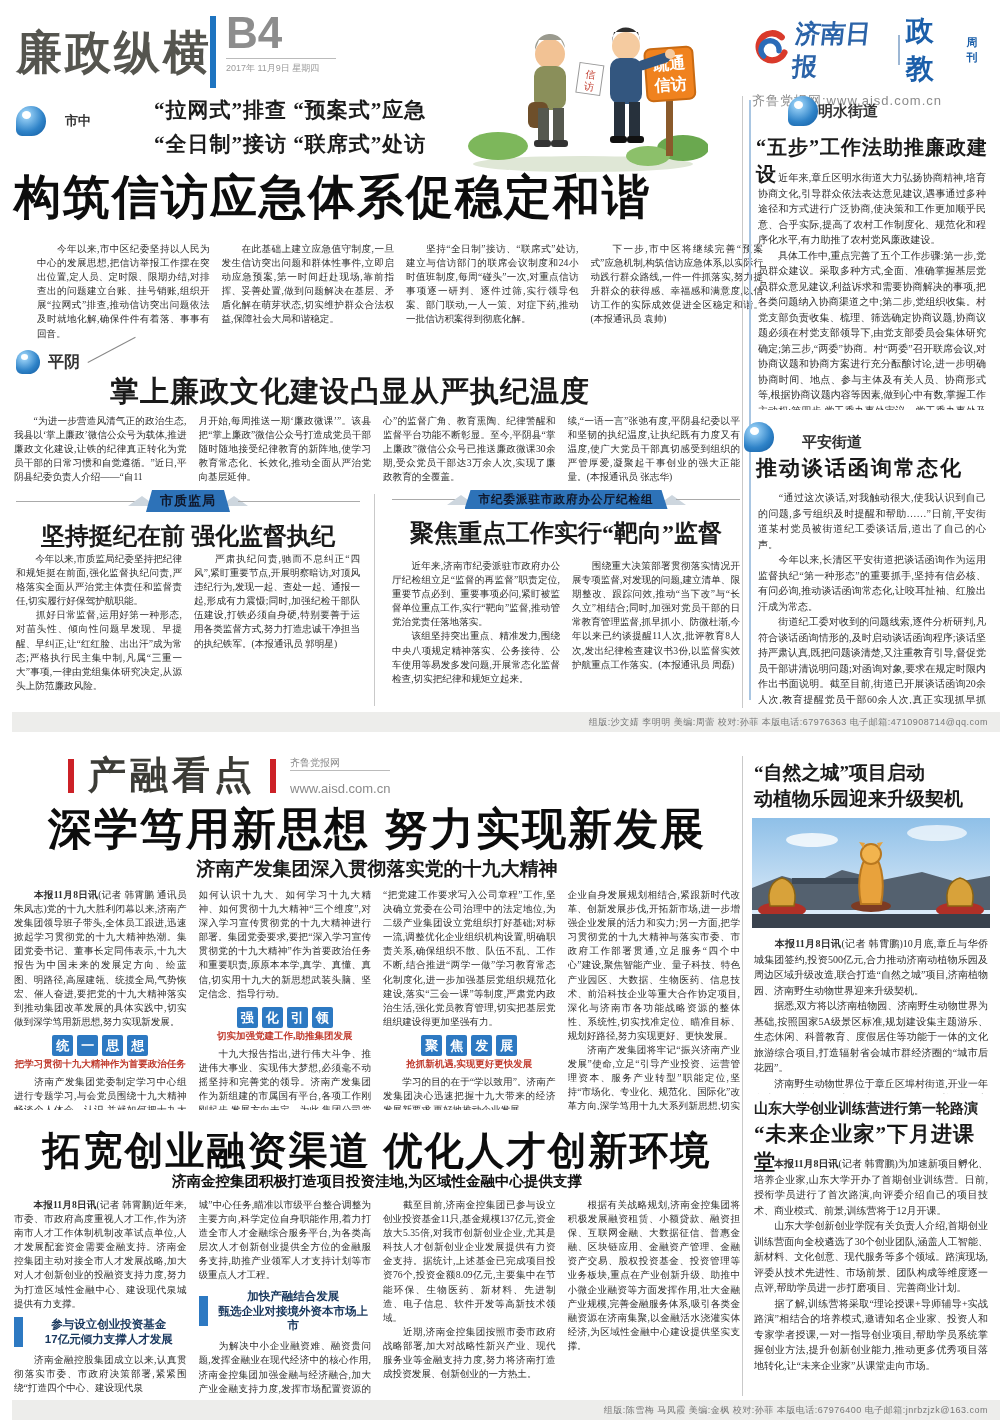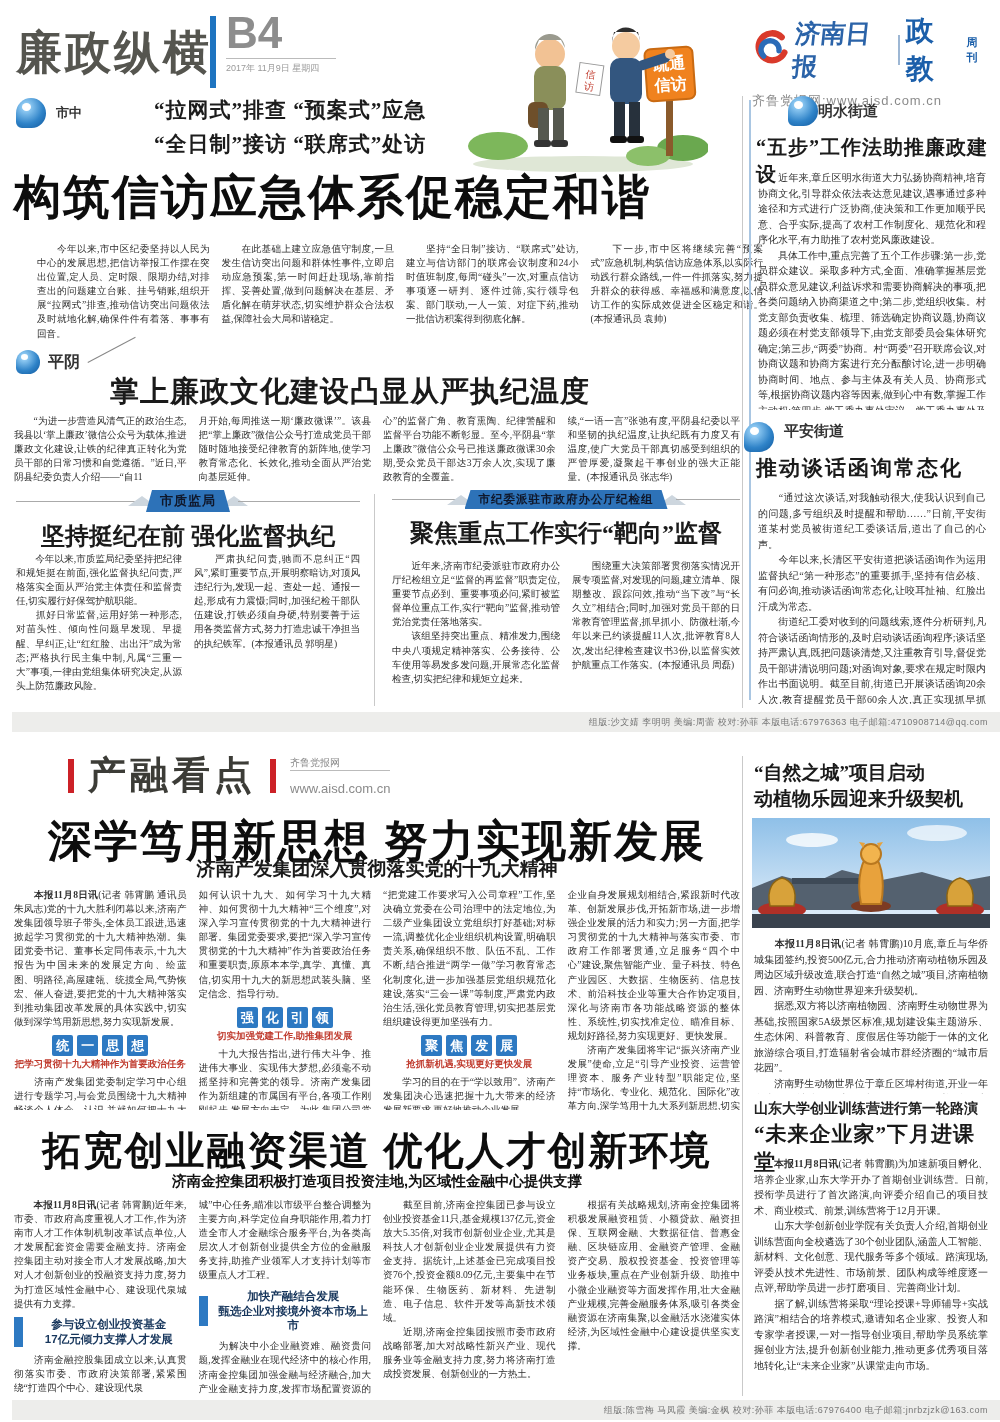--- a/index.html
+++ b/index.html
@@ -81,21 +81,21 @@
         </svg>
       </span>
       <span class="paper-name">济南日报</span>
       <span class="vsep"></span>
       <span class="supp">政教</span>
       <span class="supp-sub">周刊</span>
     </div>
     <div class="site-line" style="margin-top:4px;">齐鲁党报网:www.aisd.com.cn</div>
   </div>
 
-  <div class="abs" style="left:16px;top:98px;display:flex;align-items:center;gap:10px;">
+  <div class="abs" style="left:16px;top:106px;display:flex;align-items:center;gap:19px;">
     <span class="drop"></span>
     <span class="region-label" style="font-size:13px;">市中</span>
   </div>
   <div class="abs kicker" style="left:110px;top:96px;width:360px;">“拉网式”排查  “预案式”应急</div>
   <div class="abs kicker" style="left:110px;top:130px;width:360px;">“全日制”接访  “联席式”处访</div>
 
   <div class="abs" style="left:458px;top:6px;width:250px;height:168px;">
     <svg width="250" height="168" viewBox="0 0 250 168">
       <ellipse cx="125" cy="158" rx="110" ry="8" fill="#dfe7d6"></ellipse>
       <ellipse cx="40" cy="140" rx="30" ry="14" fill="#7db75b"></ellipse>
@@ -222,21 +222,21 @@
   <div class="abs" style="left:788px;top:96px;display:flex;align-items:center;">
     <span class="drop"></span>
     <span class="region-label" style="font-size:15px;">明水街道</span>
   </div>
   <div class="abs h-serif" style="left:756px;top:134px;width:232px;font-size:20px;letter-spacing:1px;">“五步”工作法助推廉政建设</div>
   <div class="abs" style="left:758px;top:170px;width:228px;height:240px;overflow:hidden;">
     <p class="rail-t">　　近年来,章丘区明水街道大力弘扬协商精神,培育协商文化,引导群众依法表达意见建议,遇事通过多种途径和方式进行广泛协商,使决策和工作更加顺乎民意、合乎实际,提高了农村工作制度化、规范化和程序化水平,有力助推了农村党风廉政建设。
 　　具体工作中,重点完善了五个工作步骤:第一步,党员群众建议。采取多种方式,全面、准确掌握基层党员群众意见建议,利益诉求和需要协商解决的事项,把各类问题纳入协商渠道之中;第二步,党组织收集。村党支部负责收集、梳理、筛选确定协商议题,协商议题必须在村党支部领导下,由党支部委员会集体研究确定;第三步,“两委”协商。村“两委”召开联席会议,对协商议题和协商方案进行充分酝酿讨论,进一步明确协商时间、地点、参与主体及有关人员、协商形式等,根据协商议题内容等因素,做到心中有数,掌握工作主动权;第四步,党工委办事处审议。党工委办事处及时对村协商事项和问题进行集中审核把关。(本报通讯员)</p>
   </div>
 
-  <div class="abs" style="left:744px;top:422px;display:flex;align-items:flex-start;gap:10px;font-family:Liberation Mono, monospace;">
+  <div class="abs" style="left:744px;top:422px;display:flex;align-items:flex-end;gap:28px;font-family:Liberation Mono, monospace;">
     <span class="drop"></span>
     <span class="region-label" style="font-size:15px;">平安街道</span>
   </div>
   <div class="abs h-serif" style="left:756px;top:454px;width:232px;font-size:21px;letter-spacing:2px;">推动谈话函询常态化</div>
   <div class="abs" style="left:758px;top:490px;width:228px;height:214px;overflow:hidden;">
     <p class="rail-t">　　“通过这次谈话,对我触动很大,使我认识到自己的问题,多亏组织及时提醒和帮助……”日前,平安街道某村党员被街道纪工委谈话后,道出了自己的心声。
 　　今年以来,长清区平安街道把谈话函询作为运用监督执纪“第一种形态”的重要抓手,坚持有信必核、有问必询,推动谈话函询常态化,让咬耳扯袖、红脸出汗成为常态。
 　　街道纪工委对收到的问题线索,逐件分析研判,凡符合谈话函询情形的,及时启动谈话函询程序;谈话坚持严肃认真,既把问题谈清楚,又注重教育引导,督促党员干部讲清说明问题;对函询对象,要求在规定时限内作出书面说明。截至目前,街道已开展谈话函询20余人次,教育提醒党员干部60余人次,真正实现抓早抓小、防微杜渐,让监督常在、形成常态。(本报通讯员)</p>
   </div>
 
@@ -247,21 +247,21 @@
   <div class="abs" style="left:68px;top:750px;display:flex;align-items:center;gap:14px;">
     <span class="red-bar"></span>
     <span class="sec2-title">产融看点</span>
     <span class="red-bar"></span>
     <span>
       <div class="small-site">齐鲁党报网</div>
       <div class="small-url">www.aisd.com.cn</div>
     </span>
   </div>
 
-  <div class="abs h-main" style="left:14px;top:800px;width:726px;font-size:44px;text-align:center;margin-top:12px;">深学笃用新思想  努力实现新发展</div>
+  <div class="abs h-main" style="left:14px;top:800px;width:726px;font-size:44px;text-align:center;">深学笃用新思想  努力实现新发展</div>
   <div class="abs h-serif" style="left:14px;top:856px;width:726px;font-size:19px;text-align:center;">济南产发集团深入贯彻落实党的十九大精神</div>
 
   <div class="abs cols" style="left:14px;top:888px;width:726px;height:222px;">
     <div class="col">
       <p class="body-t"><b class="lead">　　本报11月8日讯</b><span>(记者 韩霄鹏 通讯员 朱凤志)党的十九大胜利闭幕以来,济南产发集团领导班子带头,全体员工跟进,迅速掀起学习贯彻党的十九大精神热潮。集团党委书记、董事长定同伟表示,十九大报告为中国未来的发展定方向、绘蓝图、明路径,高屋建瓴、统揽全局,气势恢宏、催人奋进,要把党的十九大精神落实到推动集团改革发展的具体实践中,切实做到深学笃用新思想,努力实现新发展。</span></p>
       <div class="boxtag"><span class="boxchar">统</span><span class="boxchar">一</span><span class="boxchar">思</span><span class="boxchar">想</span></div>
       <div class="redline">把学习贯彻十九大精神作为首要政治任务</div>
       <p class="body-t">　　济南产发集团党委制定学习中心组进行专题学习,与会党员围绕十九大精神畅谈个人体会、认识,并就如何把十九大精神运用到集团公司的发展展开热烈讨论,集团党委迅速掀起学习宣传贯彻热潮。</p>
     </div>
     <div class="col">

